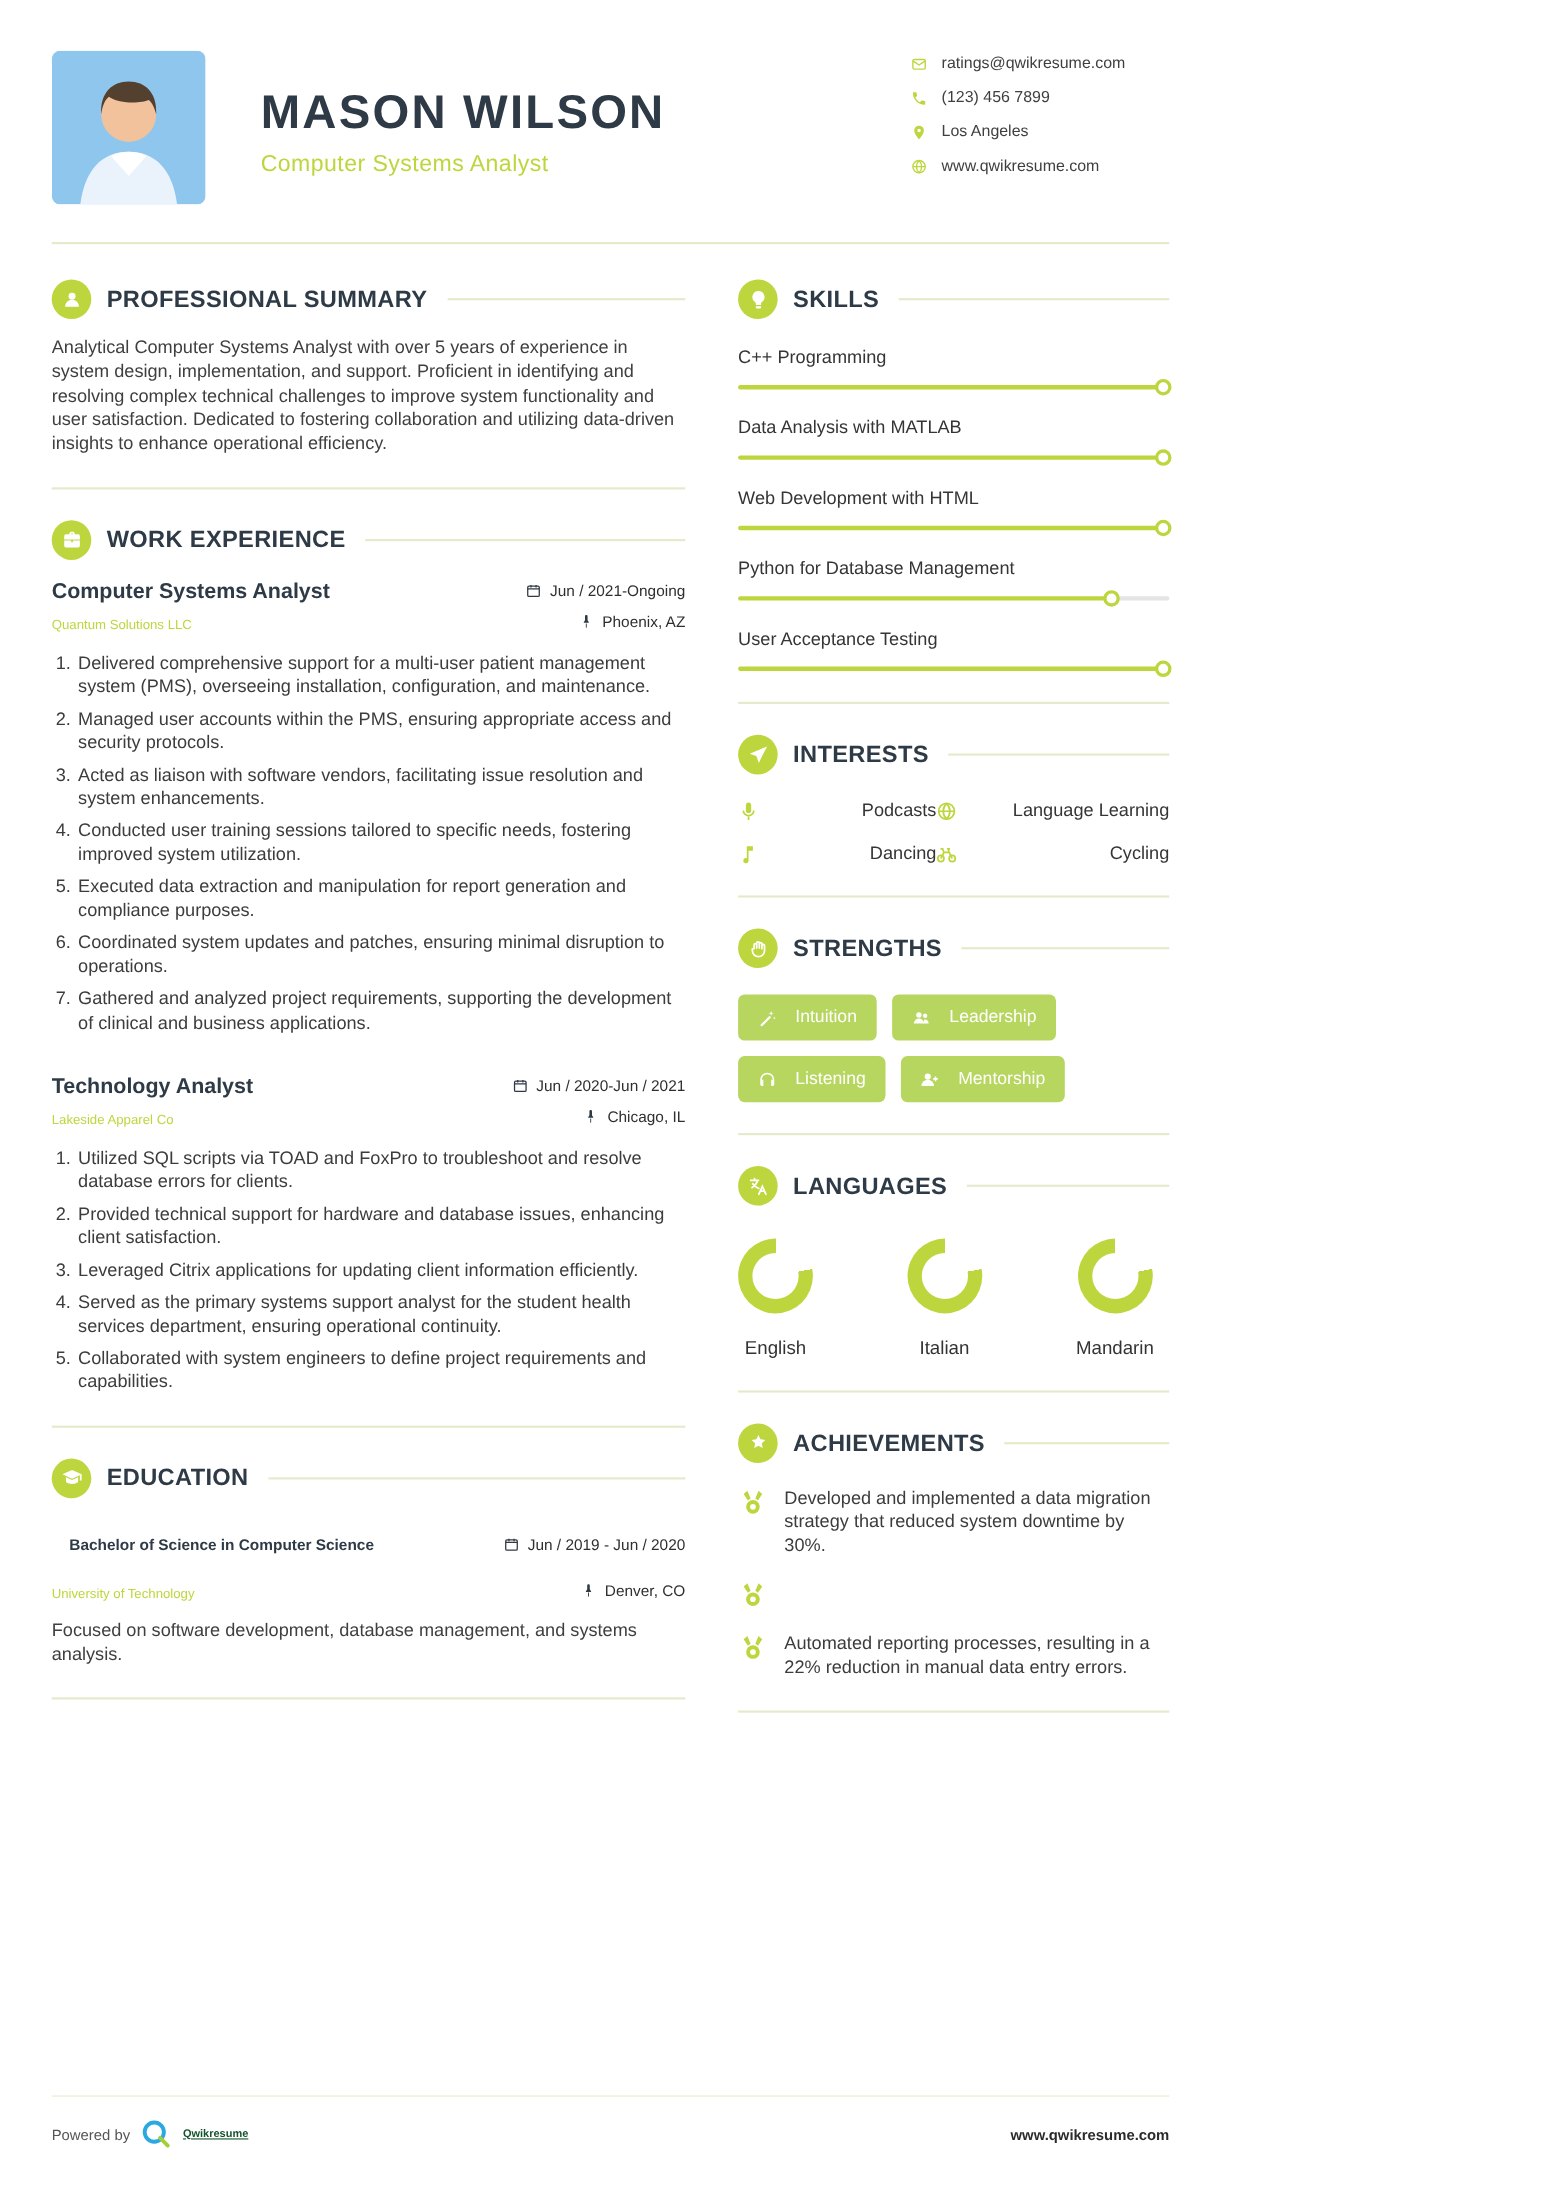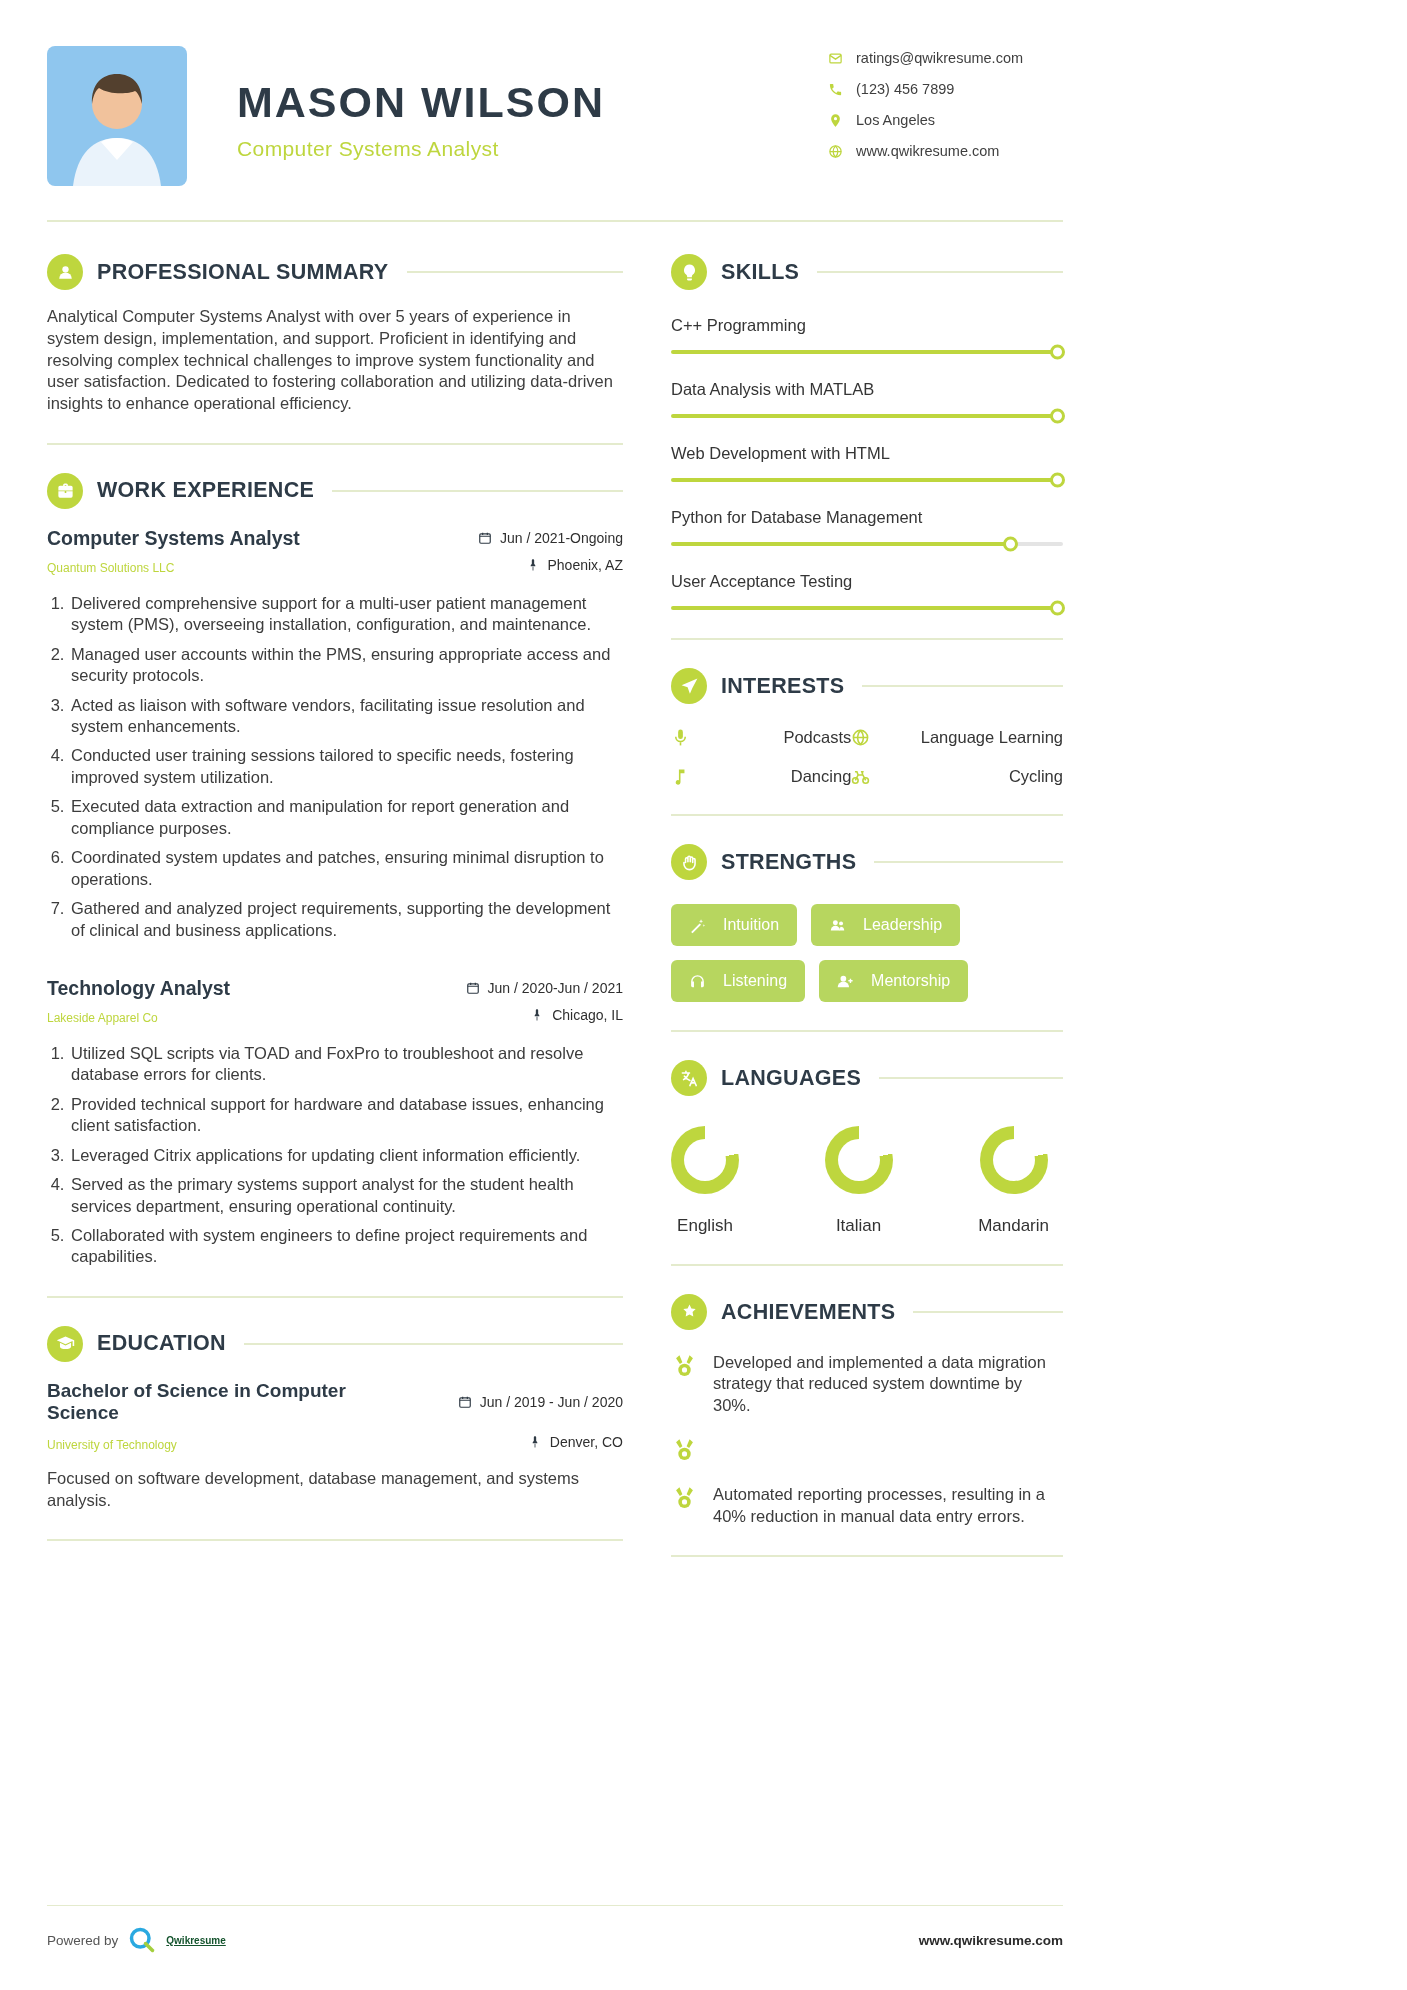--- a/index.html
+++ b/index.html
@@ -56,21 +56,21 @@
   .job-title{margin:0;font-size:19.5px;font-weight:700;color:var(--heading);}
   .meta{display:flex;align-items:center;gap:8px;font-size:14px;color:#2f2f2f;white-space:nowrap;}
   .micon{width:14px;height:14px;color:#2f3a44;flex:0 0 auto;}
   .job-sub{display:flex;justify-content:space-between;align-items:baseline;margin-top:7px;gap:12px;}
   .company{font-size:12px;color:var(--accent);}
   .bullets{margin:18px 0 0;padding-left:22px;font-size:16.5px;line-height:1.3;color:#3c3c3c;}
   .bullets li{margin-bottom:8px;padding-left:2px;}
 
   
   .edu-head{display:flex;justify-content:space-between;gap:12px;margin-top:18px;}
-  .degree{margin:0;font-size:19px;font-weight:700;color:var(--heading);max-width:330px;}
+  .degree{margin:16px;font-size:14px;font-weight:700;color:var(--heading);max-width:330px;}
   .edu-sub{display:flex;justify-content:space-between;align-items:baseline;margin-top:10px;gap:12px;}
   .edu-desc{margin:16px 0 0;font-size:16.5px;line-height:1.32;color:#3f3f3f;}
 
   
   .skill{margin-top:26px;}
   .skill-name{font-size:16.5px;color:#353535;margin-bottom:15px;}
   .track{position:relative;height:4px;border-radius:2px;background:var(--track-gray);}
   .knob{position:absolute;top:50%;transform:translateY(-50%);width:15px;height:15px;border-radius:50%;
         background:#fff;border:3px solid var(--accent);}
 
@@ -515,21 +515,21 @@
                 </span>
   </div>
               <div class="ach">
     <span class="ach-icon">
                   <svg viewBox="0 0 24 24" fill="currentColor">
                     <path d="M7.5 2l2.6 6.2-2.2 1.6L4.5 4.6zM16.5 2l-2.6 6.2 2.2 1.6 3.4-5.2z"></path>
                     <circle cx="12" cy="15" r="5.5"></circle>
                     <circle cx="12" cy="15" r="2.3" fill="#fff"></circle>
                   </svg>
                 </span>
-    <span class="ach-text">Automated reporting processes, resulting in a 40% reduction in manual data entry errors.</span>
+    <span class="ach-text">Automated reporting processes, resulting in a 22% reduction in manual data entry errors.</span>
   </div>
             </div>
         </section>
 
         <hr class="sec-div">
       </aside>
     </main>
   </div>
 
   <div class="footer-wrap">

